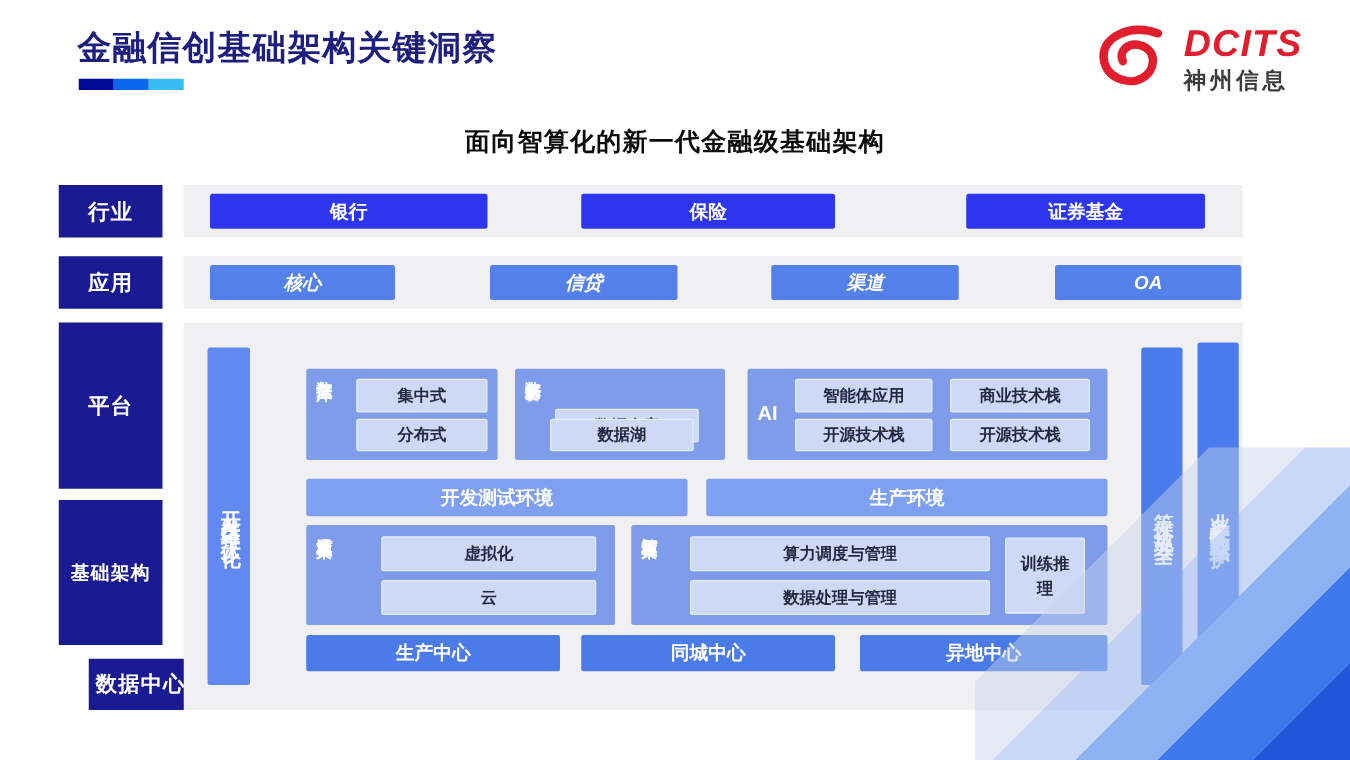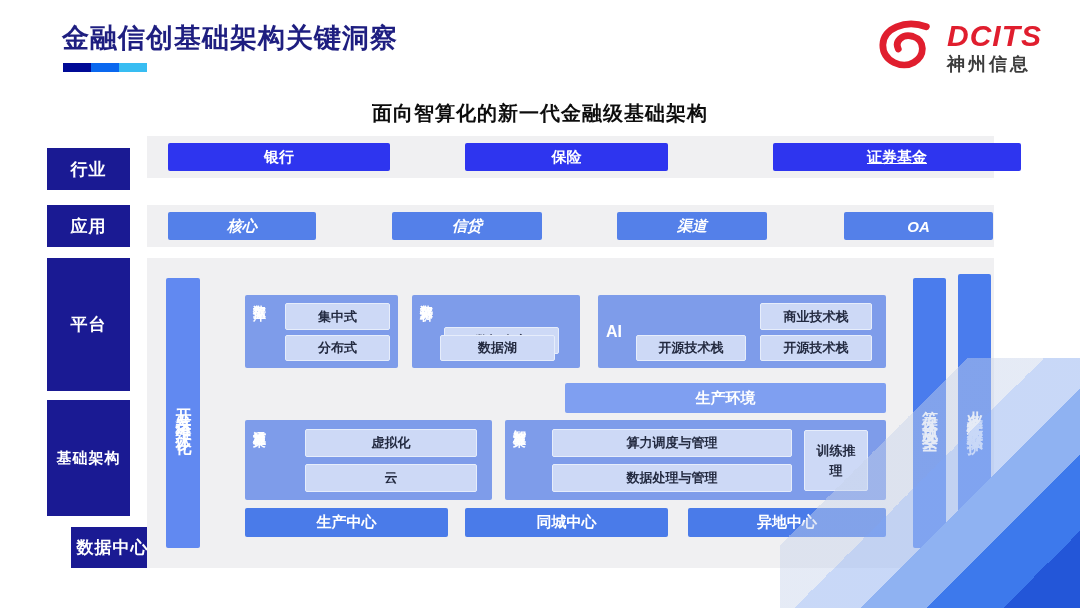--- a/index.html
+++ b/index.html
@@ -27,30 +27,30 @@
           display:flex; align-items:center; justify-content:center;
           font-size:17px; font-weight:bold; letter-spacing:1px; }
   .rail.r-industry { top:148px; height:42px; }
   .rail.r-app      { top:205px; height:42px; }
   .rail.r-platform { top:258px; height:133px; }
   .rail.r-infra    { top:400px; height:116px; font-size:15px; }
   .rail.r-dc       { top:527px; height:41px;margin-left:24px; }
 
   
   .strip { position:absolute; left:147px; width:847px; background:#f0f0f2; }
-  .strip1 { top:136px; height:42px; }
+  .strip1 { top:148px; height:42px; }
   .strip2 { top:205px; height:42px;font-style:italic; }
   .panel  { position:absolute; left:147px; top:258px; width:847px; height:310px; background:#f0f0f2; }
 
   .btn { position:absolute; display:flex; align-items:center; justify-content:center;
          color:#fff; font-weight:bold; border-radius:2px; }
   .btn-l1 { top:7px; height:28px; background:#2e35ef; font-size:15px; }
   .b-bank { left:21px;  width:222px; }
   .b-ins  { left:318px; width:203px; }
-  .b-sec  { left:626px; width:248px;text-decoration:underline; }
+  .b-sec  { left:626px; width:191px; }
   .btn-l2 { top:7px; height:28px; background:#5480e9; font-size:15px; }
   .b-core    { left:21px;  width:148px; }
   .b-credit  { left:245px; width:150px; }
   .b-channel { left:470px; width:150px; }
   .b-oa      { left:697px; width:149px; }
 
   
   .vbar { position:absolute; display:flex; align-items:center; justify-content:center;
           color:#fff; font-weight:bold; writing-mode:vertical-rl; text-orientation:upright;
           letter-spacing:5px; font-size:16px; border-radius:2px; }
@@ -174,25 +174,27 @@
     </div>
 
     <div class="group g-da">
       <div class="vlabel">数据分析</div>
       <div class="chip c1">数据仓库</div>
       <div class="chip c2">数据湖</div>
     </div>
 
     <div class="group g-ai">
       <div class="ailabel">AI</div>
+      <div class="chip c1">智能体应用</div>
       <div class="chip c2">商业技术栈</div>
       <div class="chip c3">开源技术栈</div>
       <div class="chip c4">开源技术栈</div>
     </div>
 
+    <div class="envbar e-dev">开发测试环境</div>
     <div class="envbar e-prod">生产环境</div>
 
     <div class="group g-gp">
       <div class="vlabel">通算框架</div>
       <div class="chip c1">虚拟化</div>
       <div class="chip c2">云</div>
     </div>
 
     <div class="group g-ip">
       <div class="vlabel">智算框架</div>

